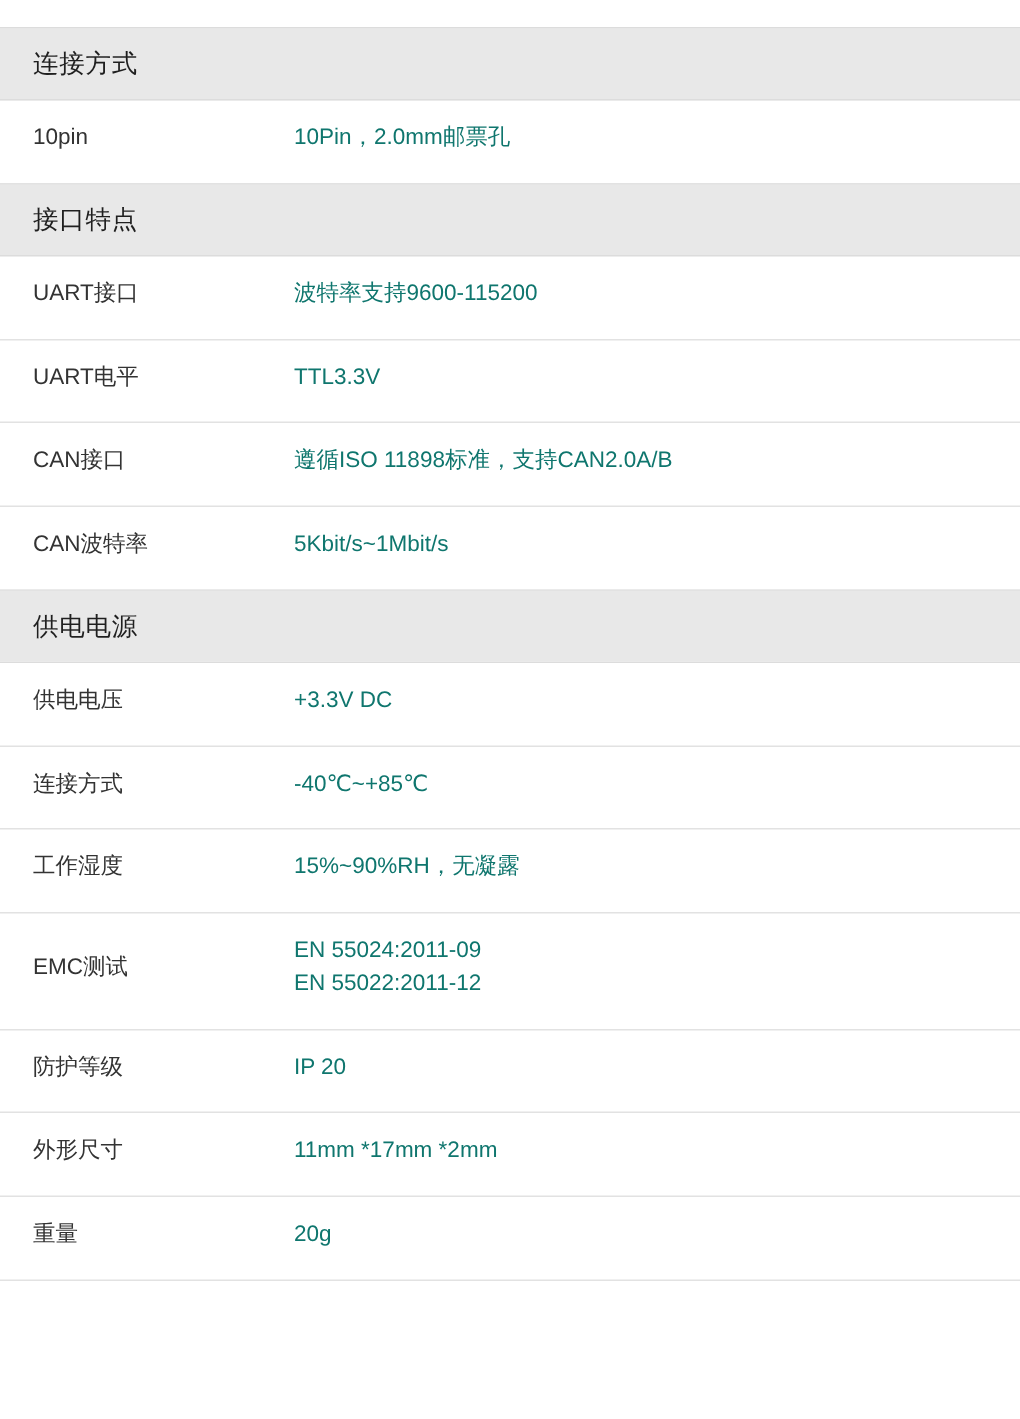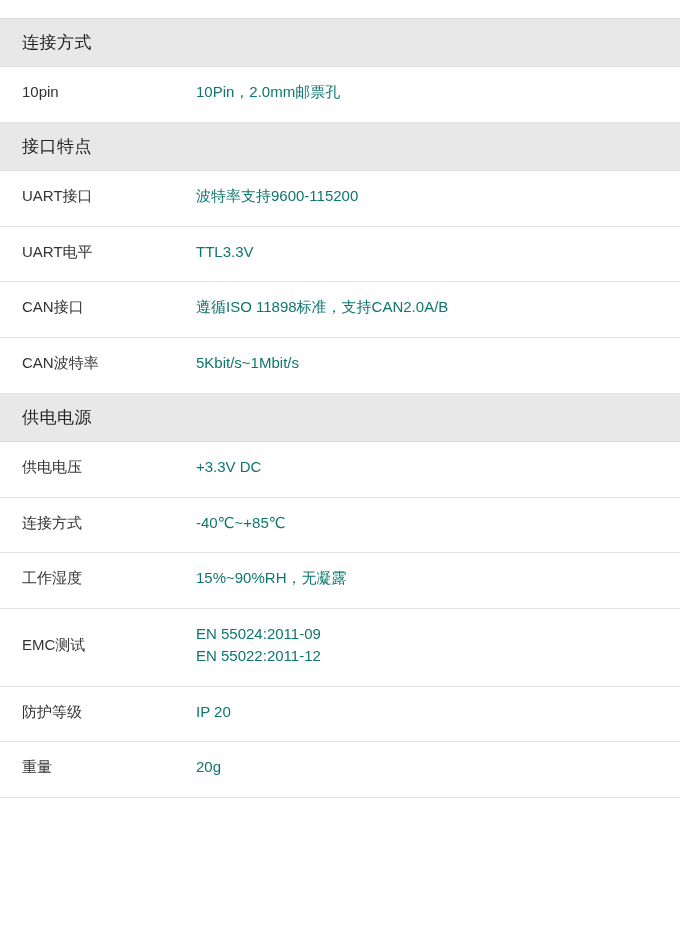--- a/index.html
+++ b/index.html
@@ -113,17 +113,21 @@
       <tr class="data-row">
         <td class="label">EMC测试</td>
         <td class="value multiline">EN 55024:2011-09
 EN 55022:2011-12</td>
       </tr>
       <tr class="data-row">
         <td class="label">防护等级</td>
         <td class="value multiline">IP 20</td>
       </tr>
       <tr class="data-row">
+        <td class="label">外形尺寸</td>
+        <td class="value multiline">11mm *17mm *2mm</td>
+      </tr>
+      <tr class="data-row">
         <td class="label">重量</td>
         <td class="value multiline">20g</td>
       </tr>
     </tbody>
 </table>
 
 </body></html>

